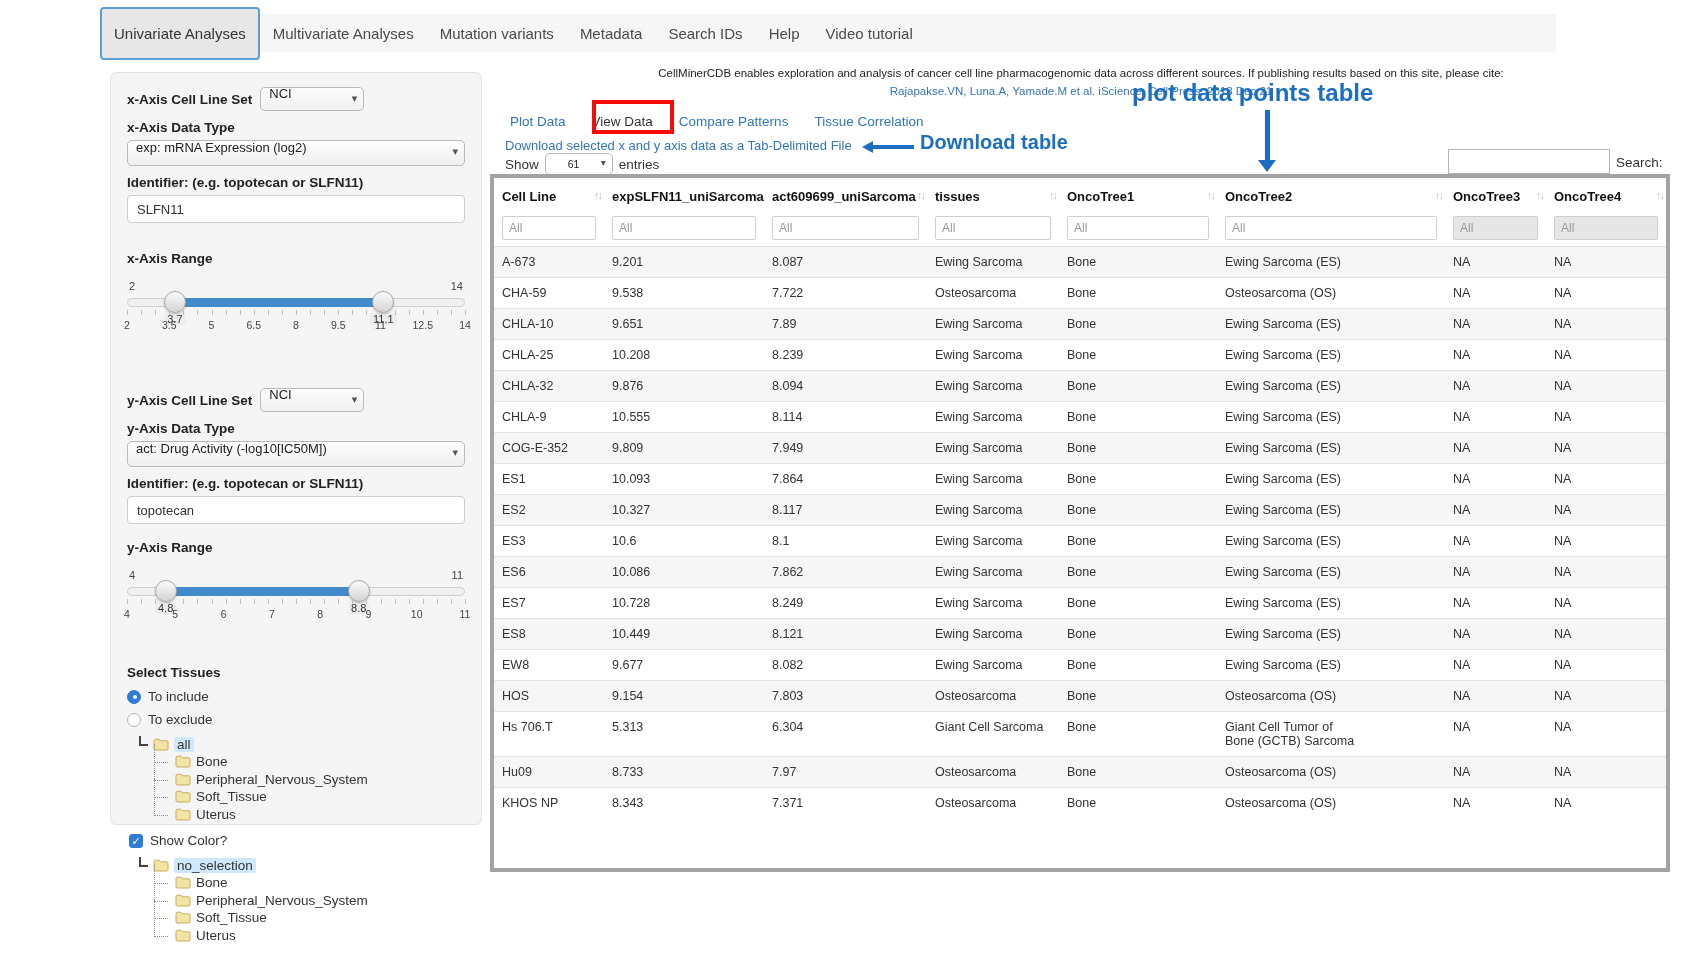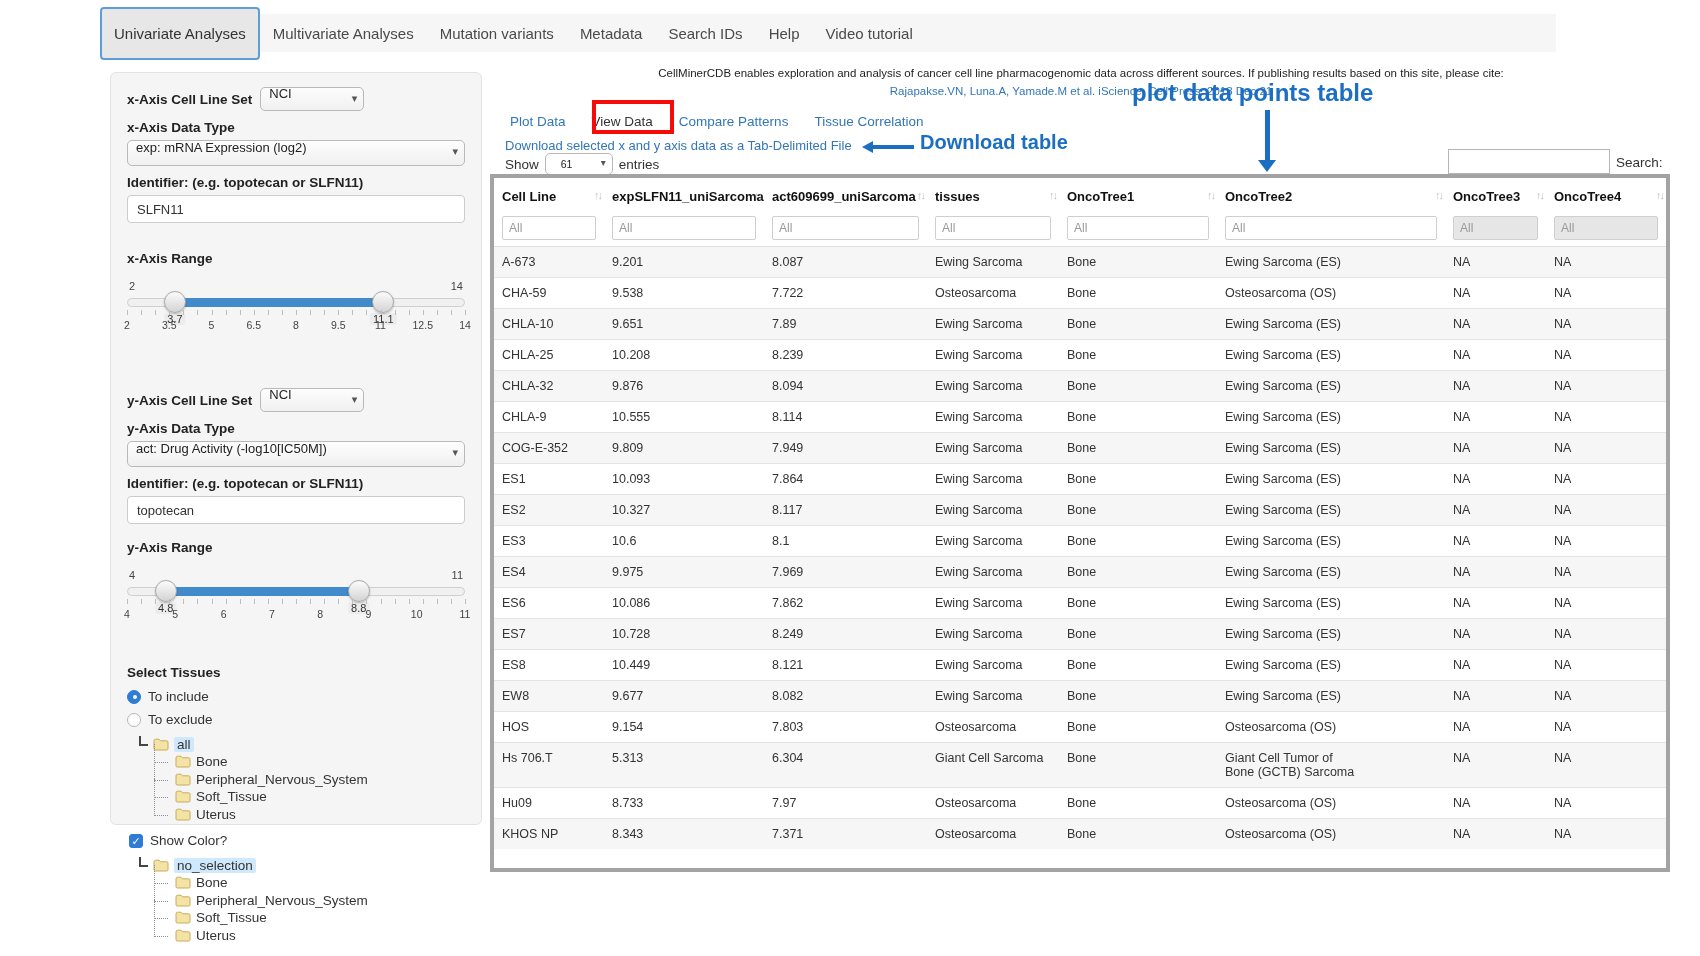--- a/index.html
+++ b/index.html
@@ -69,21 +69,21 @@
   .intro1 { position:absolute; left:492px; top:67px; width:1178px; text-align:center;
             font-size:11.5px; color:#222; }
   .intro2 { position:absolute; left:492px; top:85px; width:1178px; text-align:center;
             font-size:11.5px; color:#3376b8; cursor:pointer; }
   .subtabs { position:absolute; left:510px; top:112px; white-space:nowrap; }
   .subtab { display:inline-block; font-size:13.5px; color:#3376b8; margin-right:26px; cursor:pointer; }
   .subtab.active { color:#333; }
   .dl-link { position:absolute; left:505px; top:138px; font-size:13px; color:#3376b8; cursor:pointer; }
   .entries { position:absolute; left:505px; top:153px; display:flex; align-items:center;
              font-size:13.5px; color:#333; }
-  .entries .sel { height:22px; width:68px; font-size:10.5px; margin:0 6px; background:#fff; padding:0 16px 0 15px; }
+  .entries .sel { height:22px; width:68px; font-size:10.5px; margin:0 6px; background:#fff; padding:0 16px 0 22px; }
   .entries .sel .chev { top:3px; font-size:10px; }
   .search-input { position:absolute; left:1448px; top:149px; width:162px; height:25px;
                   border:1px solid #b5b5b5; background:#fff; font-size:13px; padding:0 7px; }
   .search-label { position:absolute; left:1616px; top:155px; font-size:13.5px; color:#333; }
 
   
   .tablewrap { position:absolute; left:490px; top:174px; width:1180px; height:698px;
                border:4px solid #a3a3a3; background:#fff; overflow:hidden; }
   table.dt { border-collapse:collapse; table-layout:fixed; width:1172px; }
   table.dt th { font-size:13px; font-weight:bold; color:#111; text-align:left; padding:11px 8px 9px 8px;
@@ -514,30 +514,20 @@
             <td>ES3</td>
             <td class="num">10.6</td>
             <td class="num">8.1</td>
             <td>Ewing Sarcoma</td>
             <td>Bone</td>
             <td>Ewing Sarcoma (ES)</td>
             <td>NA</td>
             <td>NA</td>
           </tr>
           <tr>
-            <td>ES4</td>
-            <td class="num">9.975</td>
-            <td class="num">7.969</td>
-            <td>Ewing Sarcoma</td>
-            <td>Bone</td>
-            <td>Ewing Sarcoma (ES)</td>
-            <td>NA</td>
-            <td>NA</td>
-          </tr>
-          <tr>
             <td>ES6</td>
             <td class="num">10.086</td>
             <td class="num">7.862</td>
             <td>Ewing Sarcoma</td>
             <td>Bone</td>
             <td>Ewing Sarcoma (ES)</td>
             <td>NA</td>
             <td>NA</td>
           </tr>
           <tr>

